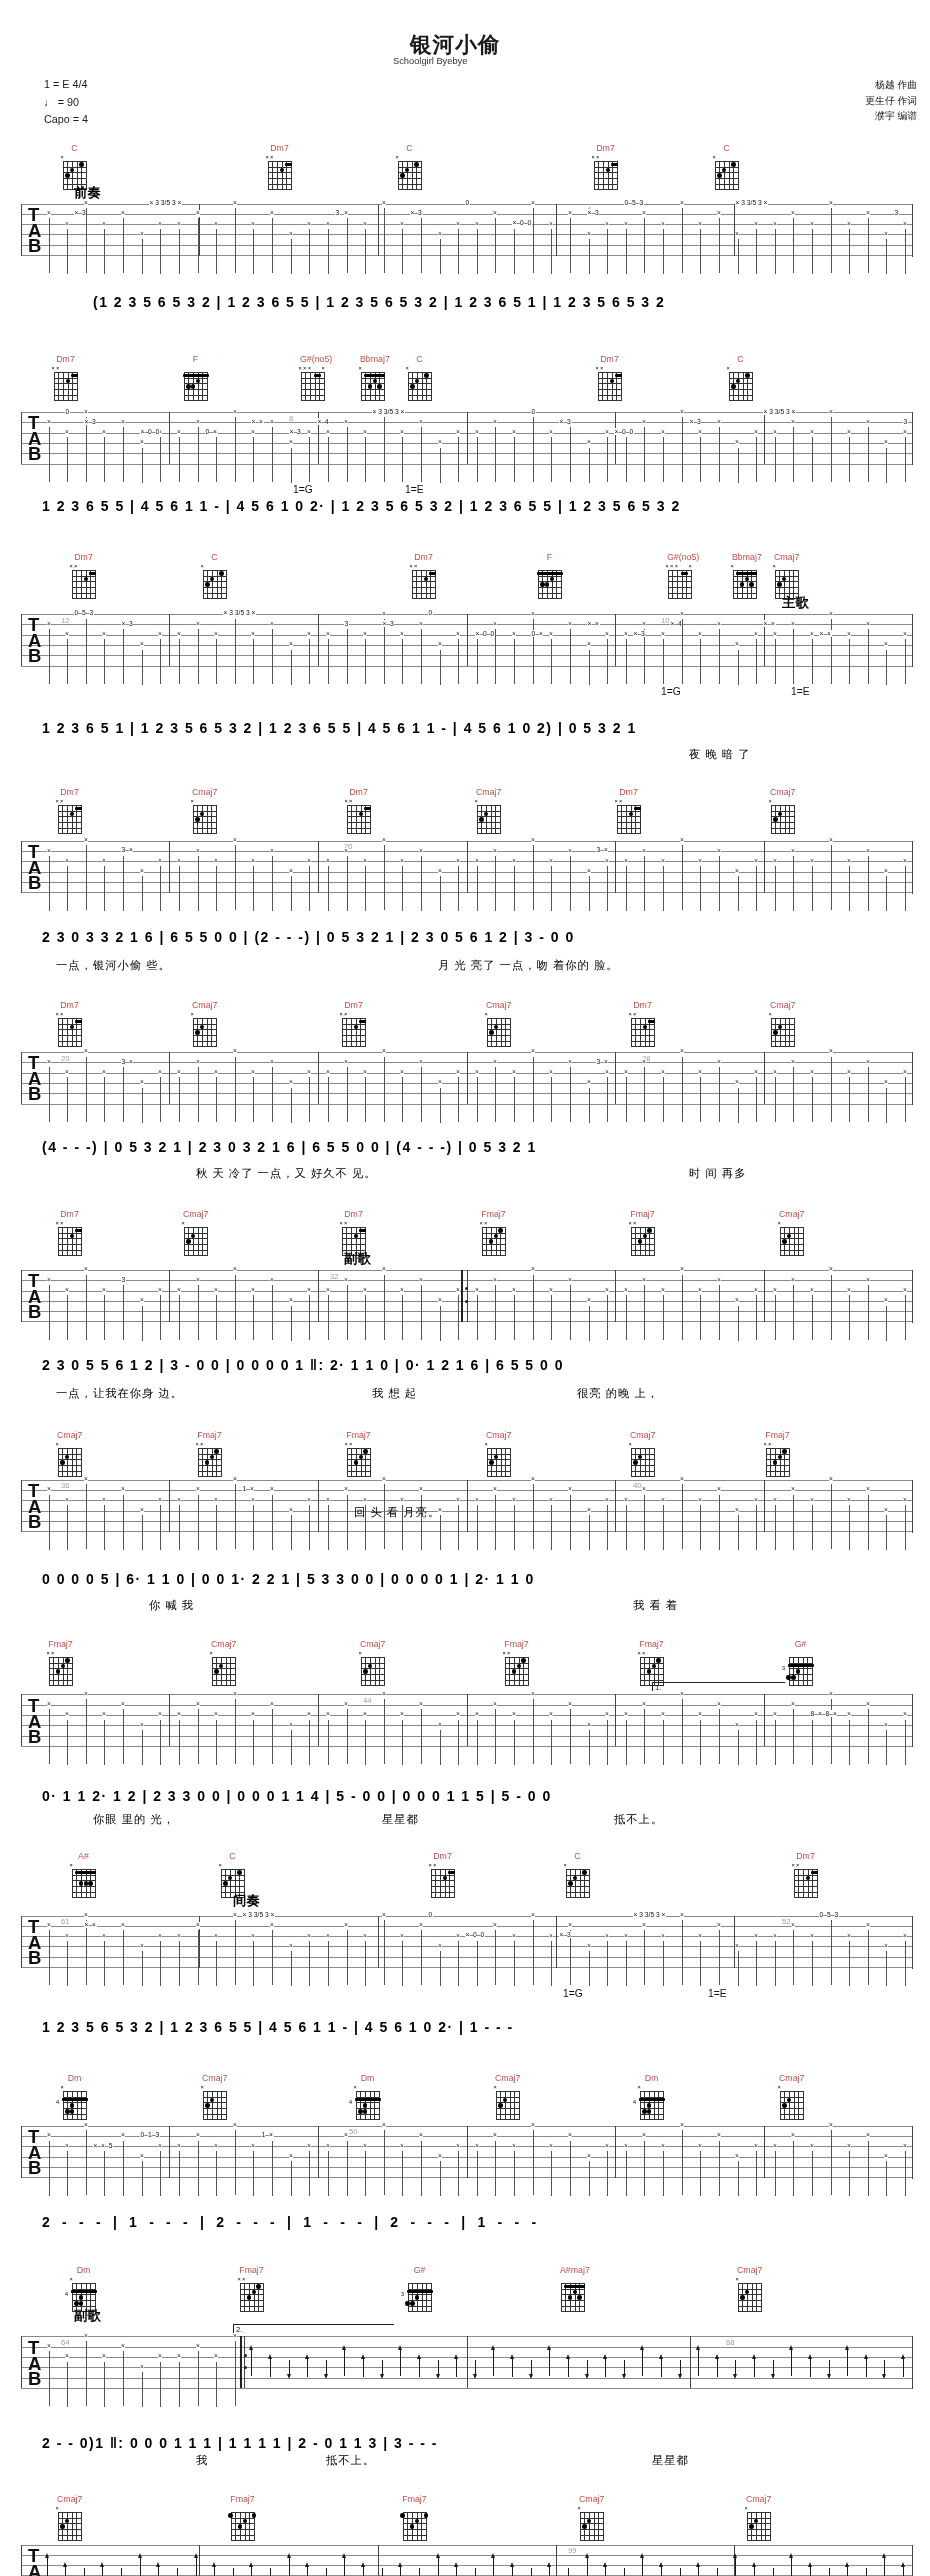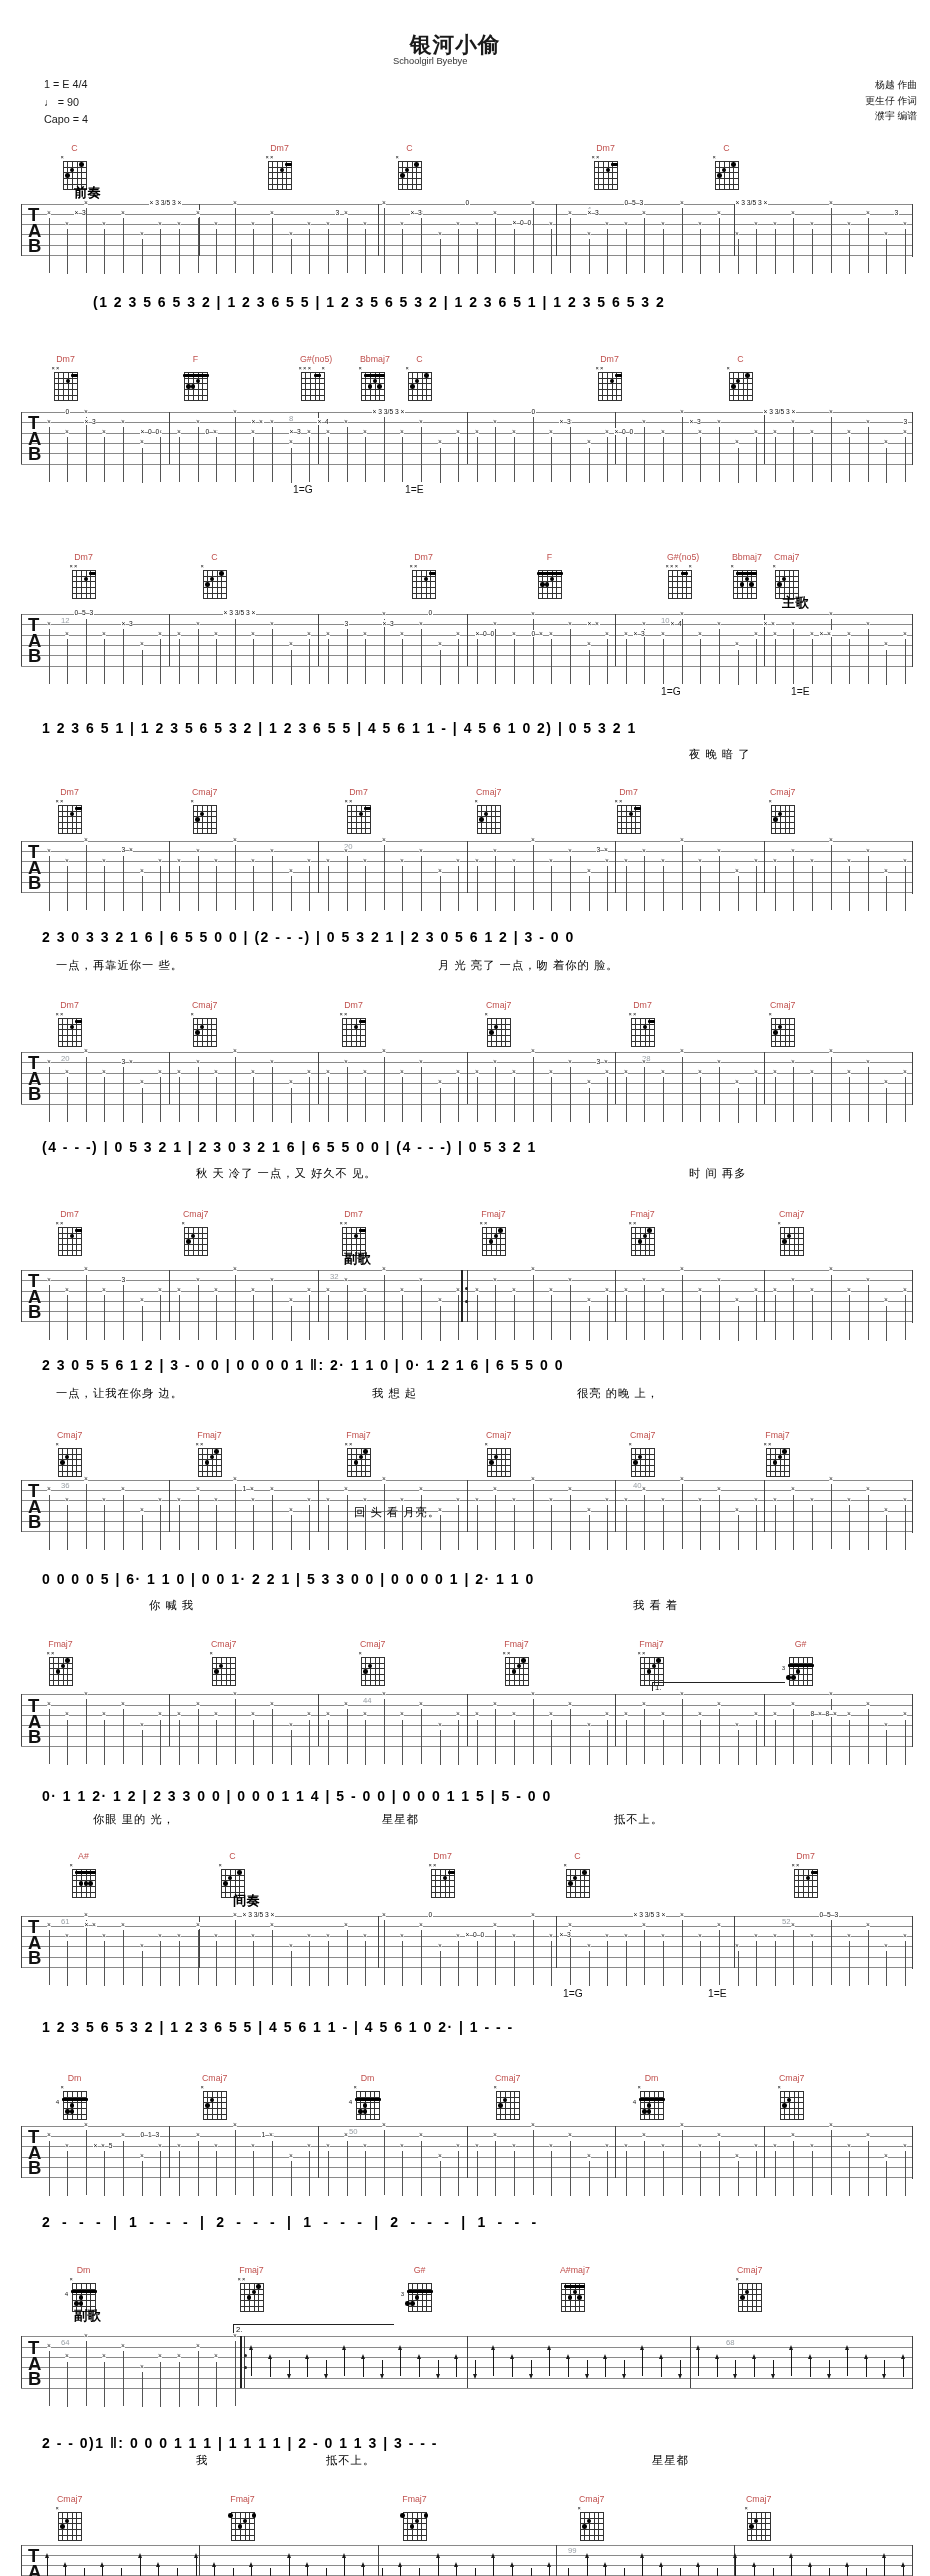--- a/index.html
+++ b/index.html
@@ -536,20 +536,21 @@
       <div class="ann" style="left: 251px; top: 418px;">×–×</div>
       <div class="ann" style="left: 289px; top: 428px;">×–3</div>
       <div class="ann" style="left: 317px; top: 418px;">×–4</div>
       <div class="ann" style="left: 372px; top: 408px;">× 3 3/5 3 ×</div>
       <div class="ann" style="left: 531px; top: 408px;">0</div>
       <div class="ann" style="left: 559px; top: 418px;">×–3</div>
       <div class="ann" style="left: 614px; top: 428px;">×–0–0</div>
       <div class="ann" style="left: 689px; top: 418px;">×–3</div>
       <div class="ann" style="left: 763px; top: 408px;">× 3 3/5 3 ×</div>
       <div class="ann" style="left: 903px; top: 418px;">3</div>
+      <div class="jianpu" style="left: 42px; top: 498px;">1 2 3 6 5 5 | 4 5 6 1 1 - | 4 5 6 1 0 2· | 1 2 3 5 6 5 3 2 | 1 2 3 6 5 5 | 1 2 3 5 6 5 3 2</div>
       <div class="abs" style="left: 71px; top: 552px; width: 25px;">
         <div class="chord-name" style="position: relative;">Dm7</div>
         <div style="position: relative; left: 0.5px; top: 8.2px; width: 24px; height: 29px;">
           <div class="grid-line" style="left: 0px; top: 0px; width: 0.5px; height: 29px;"></div>
           <div class="grid-line" style="left: 4.6px; top: 0px; width: 0.5px; height: 29px;"></div>
           <div class="grid-line" style="left: 9.3px; top: 0px; width: 0.5px; height: 29px;"></div>
           <div class="grid-line" style="left: 14px; top: 0px; width: 0.5px; height: 29px;"></div>
           <div class="grid-line" style="left: 18.5px; top: 0px; width: 0.5px; height: 29px;"></div>
           <div class="grid-line" style="left: 23px; top: 0px; width: 0.5px; height: 29px;"></div>
           <div class="grid-line" style="left: 0px; top: 0px; width: 24px; height: 0.5px;"></div>
@@ -1047,21 +1048,21 @@
       <div class="stem" style="left: 849px; top: 866px; height: 45px;"></div>
       <div class="pickmark" style="left: 866px; top: 848px;">×</div>
       <div class="stem" style="left: 868px; top: 856px; height: 55px;"></div>
       <div class="pickmark" style="left: 884px; top: 868px;">×</div>
       <div class="stem" style="left: 886px; top: 876px; height: 35px;"></div>
       <div class="pickmark" style="left: 903px; top: 858px;">×</div>
       <div class="stem" style="left: 905px; top: 866px; height: 45px;"></div>
       <div class="ann" style="left: 121px; top: 846px;">3–×</div>
       <div class="ann" style="left: 596px; top: 846px;">3–×</div>
       <div class="jianpu" style="left: 42px; top: 929px;">2 3 0 3 3 2 1 6 | 6 5 5 0 0 | (2 - - -) | 0 5 3 2 1 | 2 3 0 5 6 1 2 | 3 - 0 0</div>
-      <div class="lyric" style="left: 56px; top: 958px;">一点，再靠近你一 些。</div>
+      <div class="lyric" style="left: 56px; top: 958px;">一点，银河小偷 些。</div>
       <div class="lyric" style="left: 438px; top: 958px;">月 光 亮了 一点，吻 着你的 脸。</div>
       <div class="abs" style="left: 57px; top: 1000px; width: 25px;">
         <div class="chord-name" style="position: relative;">Dm7</div>
         <div style="position: relative; left: 0.5px; top: 8.2px; width: 24px; height: 29px;">
           <div class="grid-line" style="left: 0px; top: 0px; width: 0.5px; height: 29px;"></div>
           <div class="grid-line" style="left: 4.6px; top: 0px; width: 0.5px; height: 29px;"></div>
           <div class="grid-line" style="left: 9.3px; top: 0px; width: 0.5px; height: 29px;"></div>
           <div class="grid-line" style="left: 14px; top: 0px; width: 0.5px; height: 29px;"></div>
           <div class="grid-line" style="left: 18.5px; top: 0px; width: 0.5px; height: 29px;"></div>
           <div class="grid-line" style="left: 23px; top: 0px; width: 0.5px; height: 29px;"></div>

